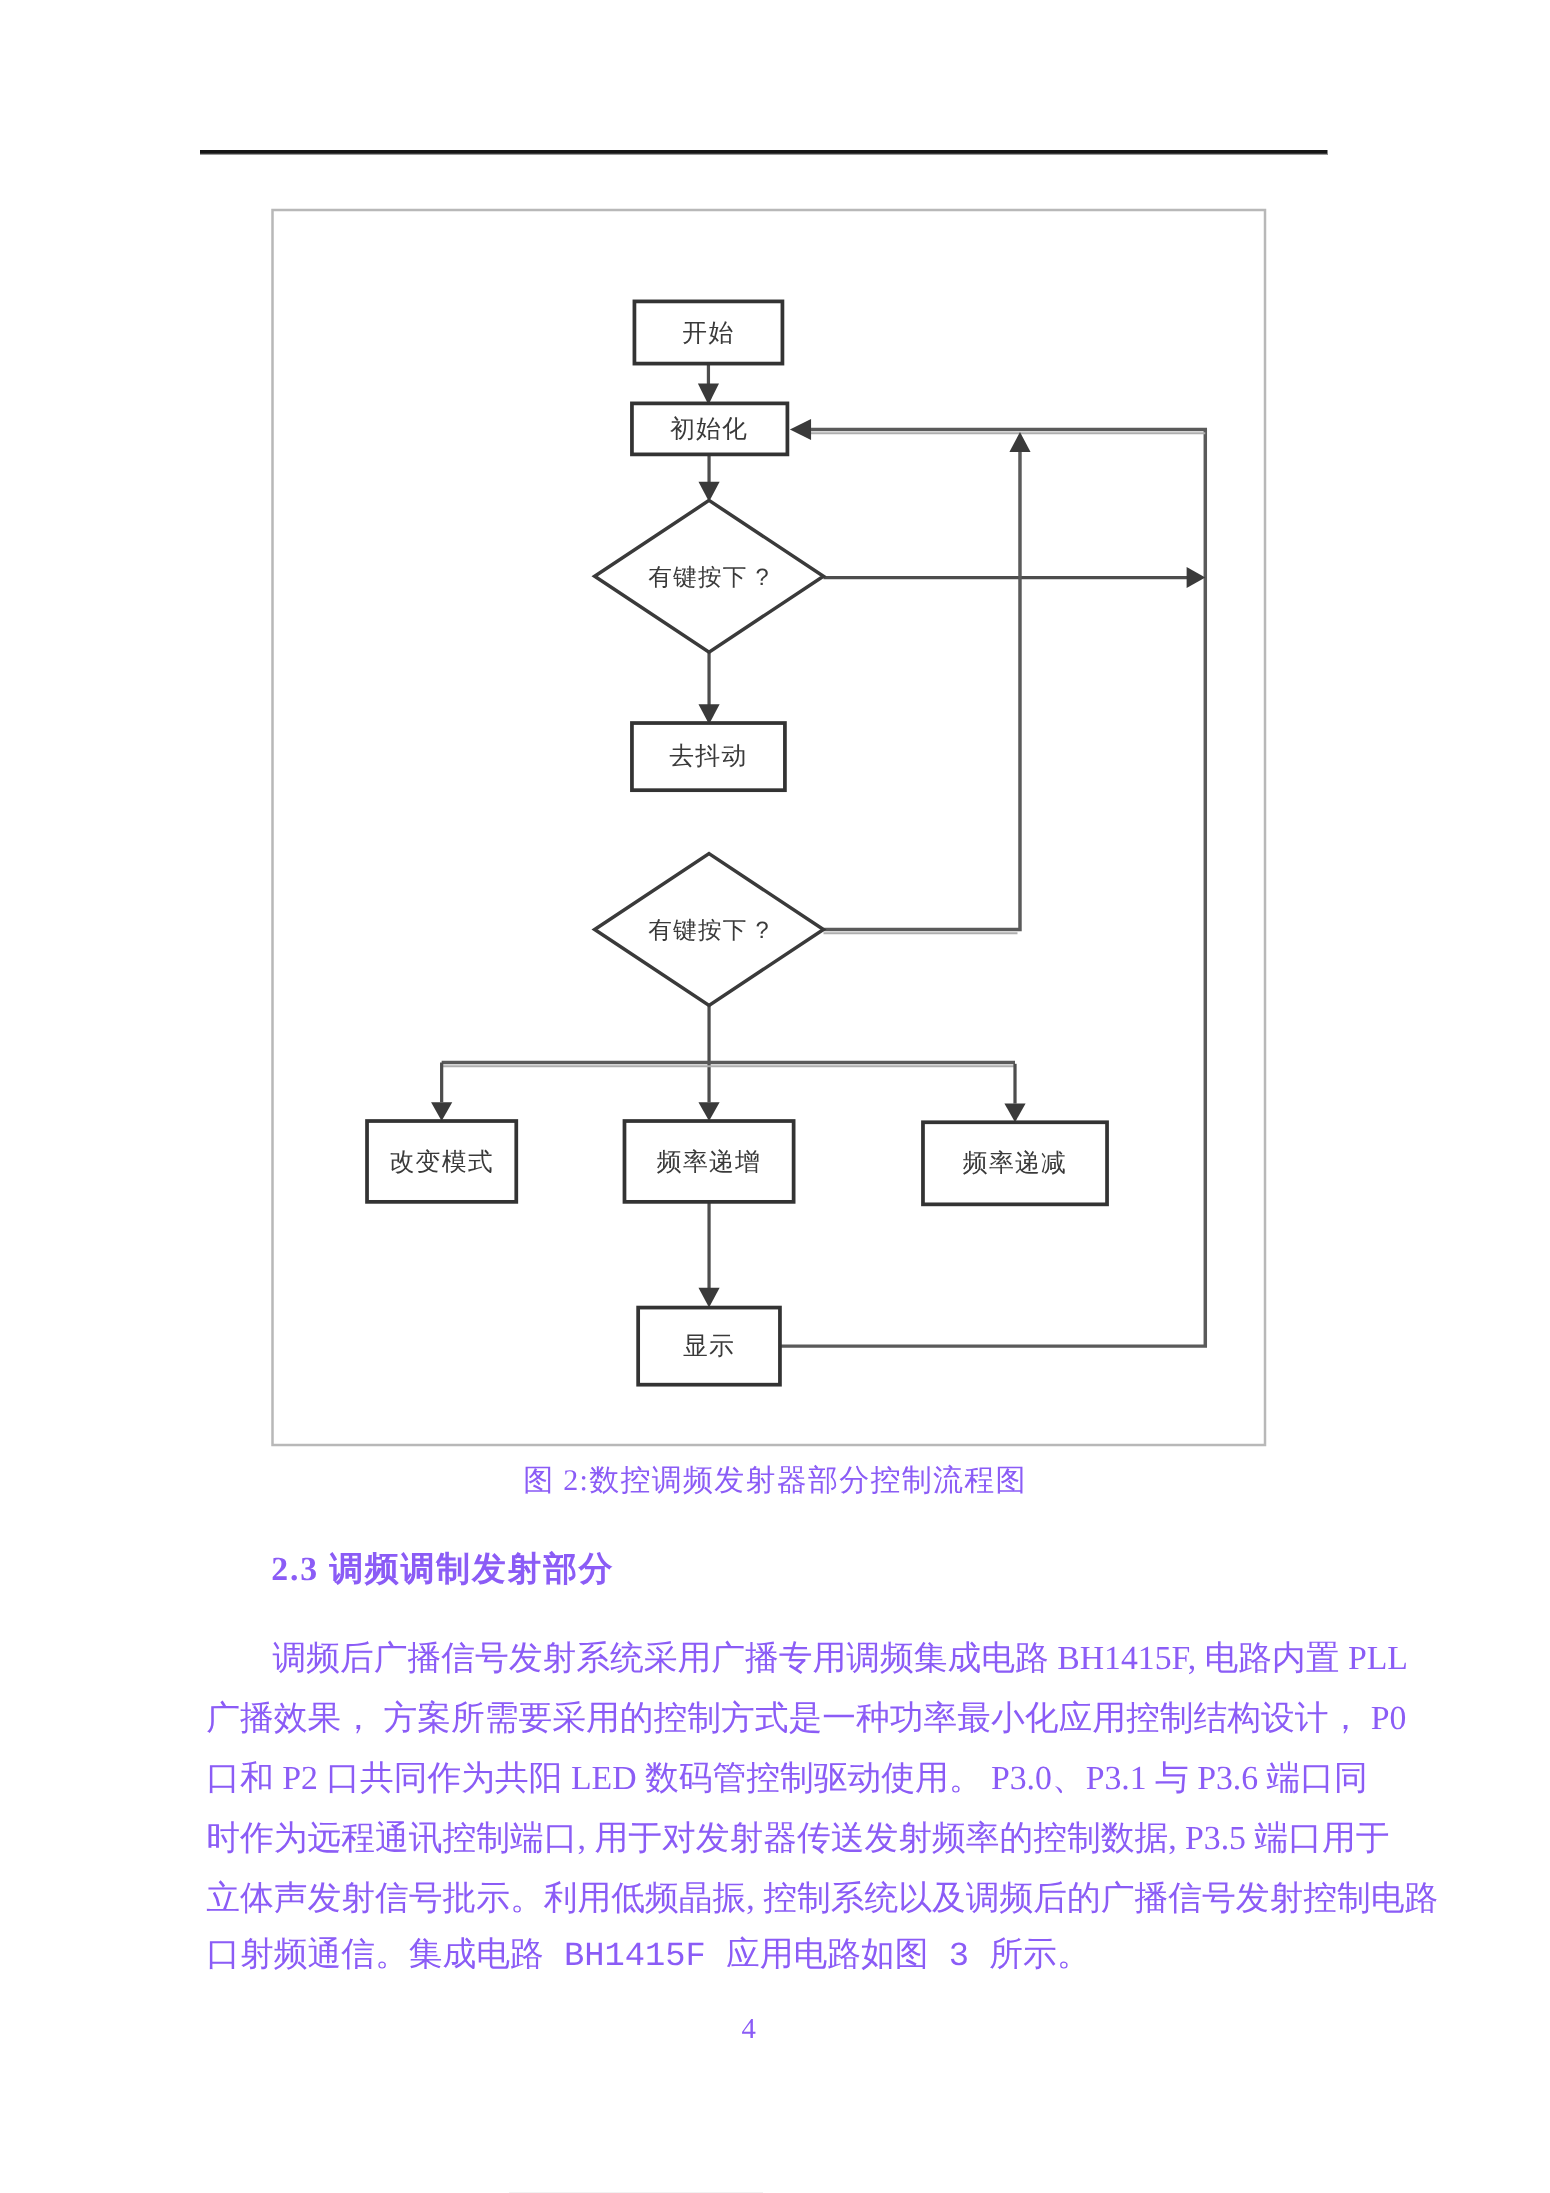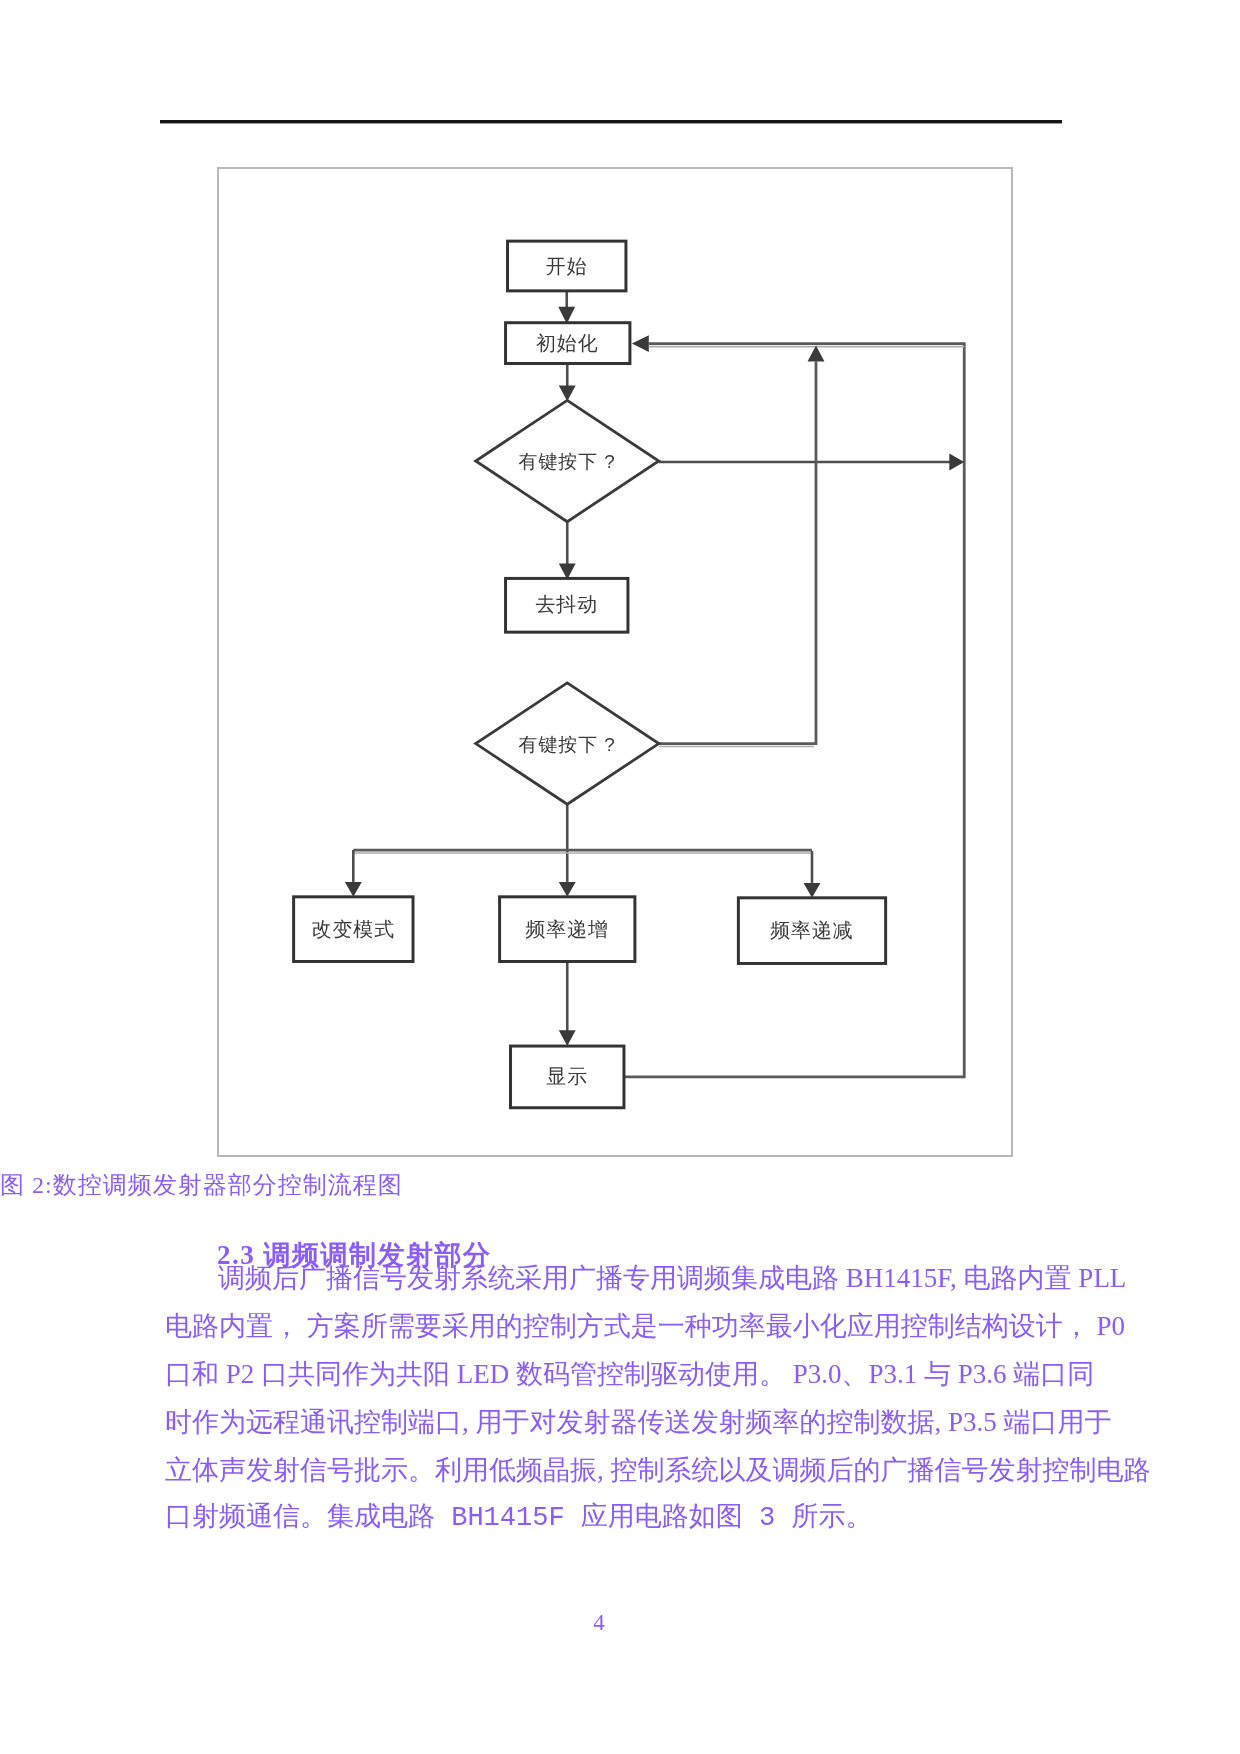--- a/index.html
+++ b/index.html
@@ -24,27 +24,27 @@
   svg .node-label   { font-size:20px; }
   svg .diamond-label{ font-size:19px; }
   svg rect.node     { fill:#ffffff; stroke:#333333; stroke-width:3; }
   svg polygon.diamond { fill:#ffffff; stroke:#3a3a3a; stroke-width:2.8; }
   svg .conn  { stroke:#4d4d4d; stroke-width:2.6; fill:none; }
   svg .conn2 { stroke:#5a5a5a; stroke-width:2.8; fill:none; }
   svg .echo  { stroke:#adadad; stroke-width:1.6; fill:none; }
   svg .head  { fill:#3a3a3a; stroke:none; }
   .caption {
     position:absolute; left:0; right:0; top:1171px; height:28px; line-height:28px;
-    font-size:24px; letter-spacing:1px;
+    text-align:center; font-size:24px; letter-spacing:1px;
   }
   .heading {
     position:absolute; left:217px; top:1212px; height:30px; line-height:30px;
     font-size:27px; font-weight:bold; letter-spacing:1.5px;margin-top:28px;
   }
-  .body-text { position:absolute; left:165px; top:1254px; width:900px; font-size:27px; }
+  .body-text { position:absolute; left:165px; top:1302px; width:900px; font-size:27px; }
   .body-text .line {
     height:48px; line-height:48px; white-space:nowrap;
     text-align:justify; text-align-last:justify;
   }
   .body-text .line.first { text-indent:53px; }
   .body-text .line.last  { text-align-last:left; white-space:normal;font-family:Liberation Mono, monospace; }
   .page-number {
     position:absolute; left:559px; top:1610px; width:80px; height:26px;
     line-height:26px; text-align:center; font-size:23px;
   }
@@ -133,21 +133,21 @@
       </g>
     </svg>
   </div>
 
   <div class="caption">图 2:数控调频发射器部分控制流程图</div>
 
   <div class="heading">2.3 调频调制发射部分</div>
 
   <div class="body-text">
     <div class="line first">调频后广播信号发射系统采用广播专用调频集成电路 BH1415F, 电路内置 PLL</div>
-    <div class="line">电路内置， 方案所需要采用的控制方式是一种功率最小化应用控制结构设计， P0</div>
+    <div class="line">广播效果， 方案所需要采用的控制方式是一种功率最小化应用控制结构设计， P0</div>
     <div class="line">口和 P2 口共同作为共阳 LED 数码管控制驱动使用。 P3.0、P3.1 与 P3.6 端口同</div>
     <div class="line">时作为远程通讯控制端口, 用于对发射器传送发射频率的控制数据, P3.5 端口用于</div>
     <div class="line">立体声发射信号批示。利用低频晶振, 控制系统以及调频后的广播信号发射控制电路</div>
     <div class="line last">口射频通信。集成电路 BH1415F 应用电路如图 3 所示。</div>
   </div>
 
   <div class="page-number">4</div>
 
 </div>
 

